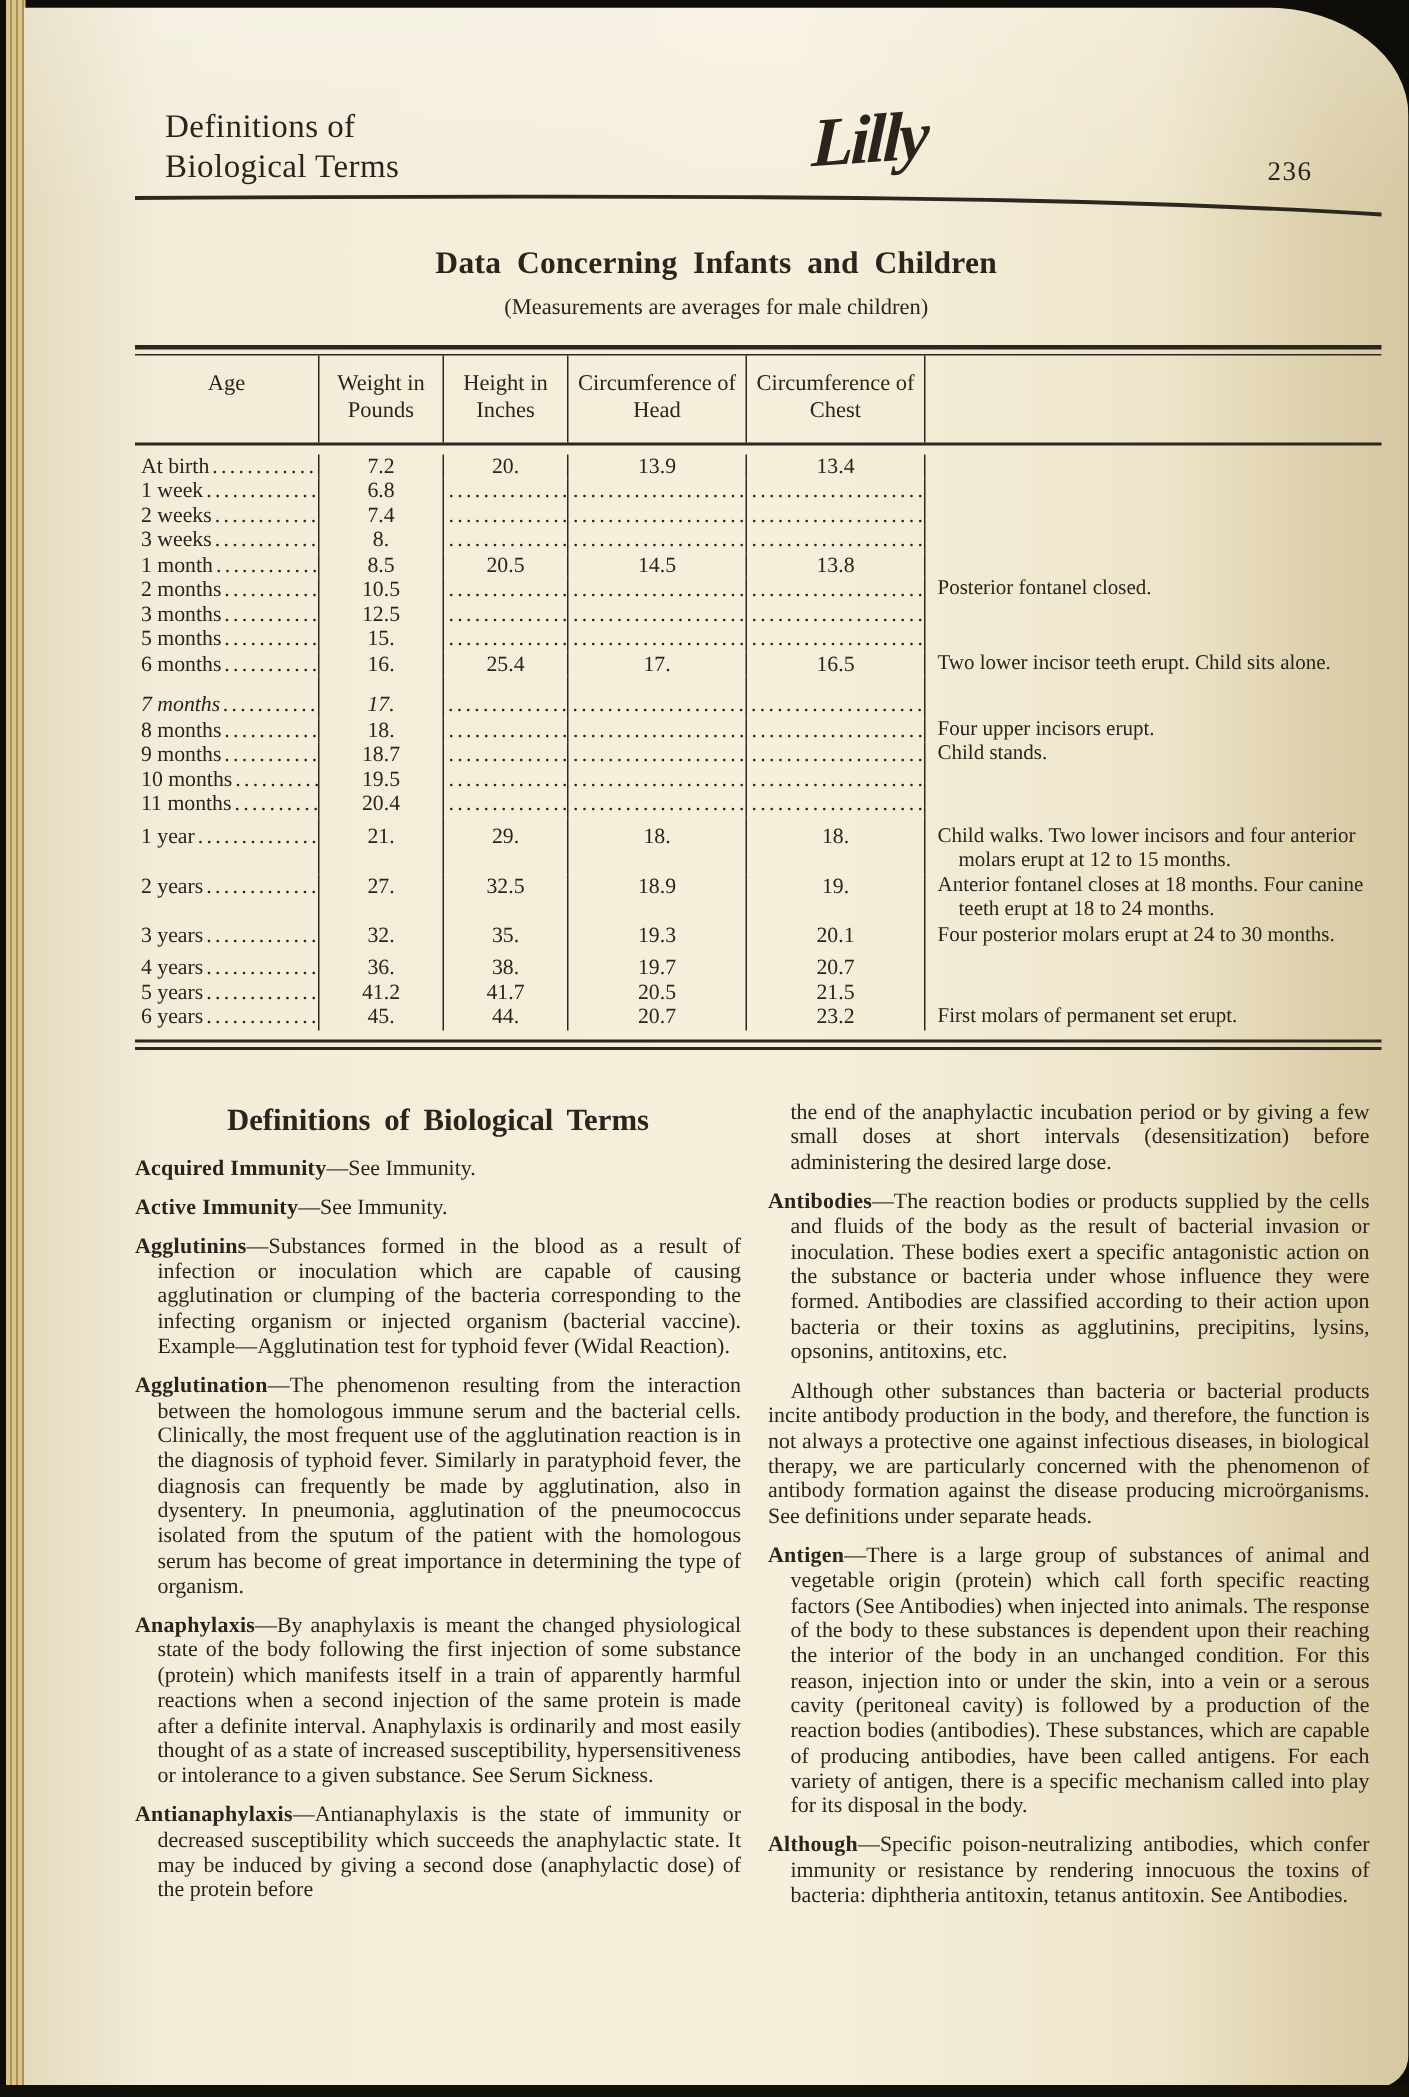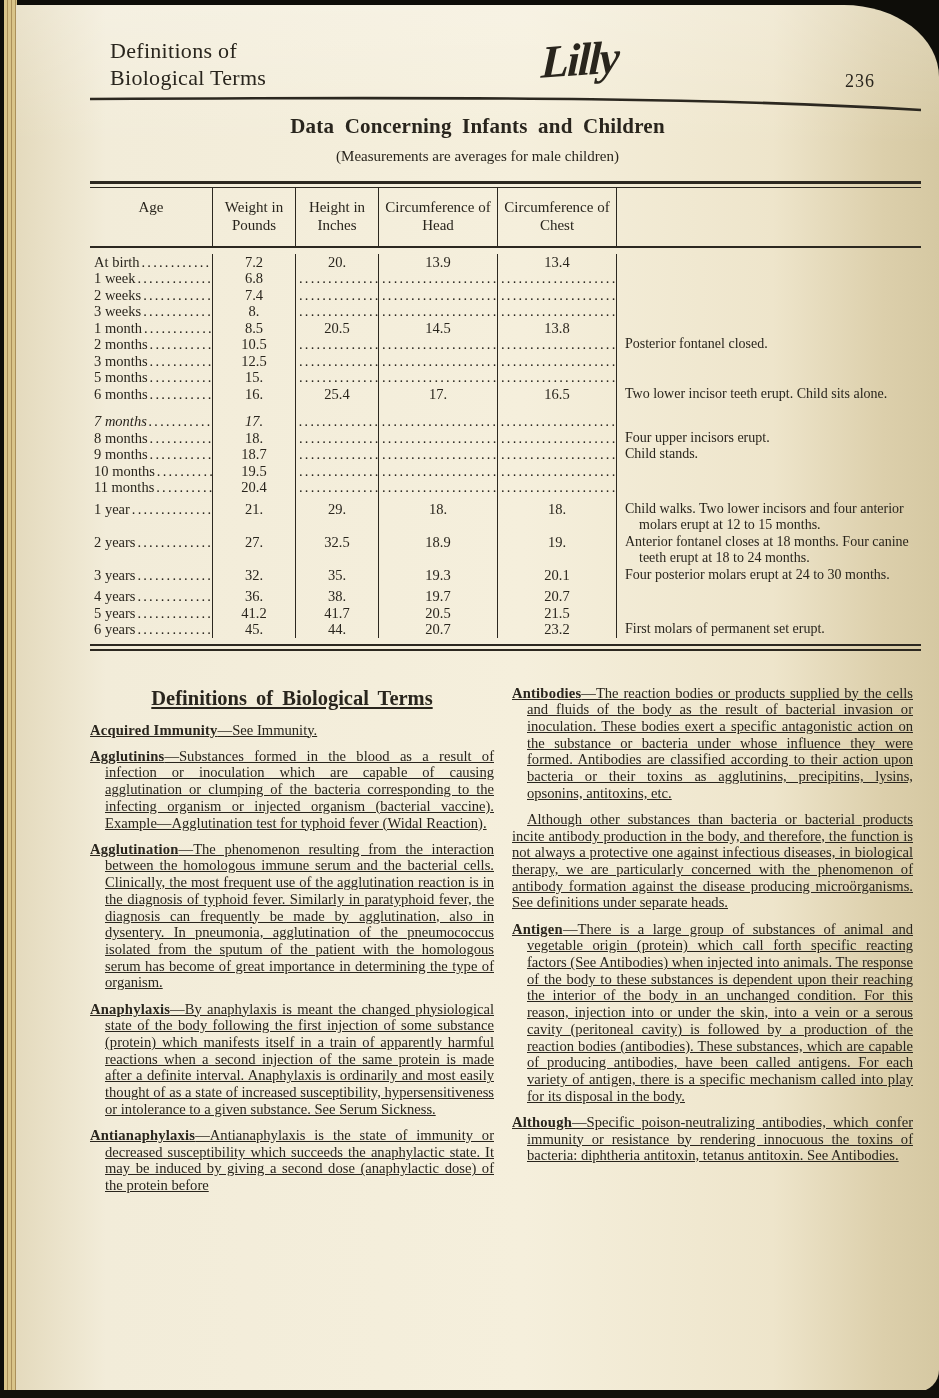--- a/index.html
+++ b/index.html
@@ -25,30 +25,30 @@
       linear-gradient(90deg,#e4dabd 0,#f2ecd9 90px,#f5efdc 55%,#eee5cb 82%,#dc d1af 94%,#d5c8a2 100%);
     background:
       linear-gradient(180deg,rgba(255,255,255,.22) 0,rgba(255,255,255,0) 140px),
       linear-gradient(90deg,#e4dabd 0,#f2ecd9 90px,#f5efdc 55%,#eee5cb 82%,#dccf ab 94%,#d5c8a2 100%);
     background:
       linear-gradient(180deg,rgba(255,255,255,.22) 0,rgba(255,255,255,0) 140px),
       linear-gradient(90deg,#e4dabd 0,#f2ecd9 90px,#f5efdc 55%,#eee5cb 82%,#dccfab 94%,#d5c8a2 100%);
     color:#29251d;
   }
   
-  .hdr{display:grid;grid-template-columns:300px 1fr 160px;align-items:start;padding:32px 30px 0 94px;}
+  .hdr{display:grid;grid-template-columns:300px 1fr 160px;align-items:start;padding:32px 30px 0 94px;margin-top:33px;}
   .hdr-title{font-size:22px;line-height:27px;letter-spacing:.3px;}
   .logo{
     font-size:46px;font-weight:bold;font-style:italic;text-align:center;
     transform:rotate(-4deg) skewX(-6deg);margin-top:-4px;letter-spacing:-2px;
   }
   .pageno{font-size:18px;text-align:right;padding:34px 34px 0 0;letter-spacing:1px;}
   .hrule{display:block;margin:4px 18px 0 74px;}
   
-  .ttl{text-align:center;font-size:21px;font-weight:bold;margin-top:0;word-spacing:5px;letter-spacing:.2px;}
+  .ttl{text-align:center;font-size:21px;font-weight:bold;margin-top:16px;word-spacing:5px;letter-spacing:.2px;}
   .sub{text-align:center;font-size:15px;margin-top:9px;}
   
   .tbl{margin:16px 18px 0 74px;}
   .rule2 i{display:block;background:#2c2820;}
   .rule2 i:first-child{height:2.5px;}
   .rule2 i:last-child{height:1.5px;margin-top:3px;}
   .rule1{height:1.5px;background:#2c2820;}
   .trow{display:grid;grid-template-columns:122px 83px 83px 119px 119px 1fr;}
   .thead .c{font-size:15px;text-align:center;padding:10px 2px 12px;line-height:18px;}
   .c{border-left:1.5px solid #2c2820;}
@@ -59,21 +59,21 @@
   .trow.gap-sm .c{padding-top:5px;}
   .c.age{display:flex;padding-left:4px;white-space:nowrap;}
   .c.age .leader{flex:1;overflow:hidden;white-space:nowrap;}
   .c.age .leader::before{content:"..........................................";letter-spacing:2.2px;padding-left:2px;}
   .c.num{text-align:center;}
   .c.num.empty{overflow:hidden;white-space:nowrap;text-align:left;}
   .c.num.empty::before{content:"........................................................";letter-spacing:2.2px;padding-left:3px;}
   .c.note{font-size:14px;line-height:16.5px;text-align:left;padding-left:22px;padding-right:2px;text-indent:-14px;}
   
   .defs{display:flex;gap:18px;margin:34px 26px 0 74px;}
-  .dcol{width:404px;text-decoration:underline;}
+  .dcol{width:404px;}
   .dcol.right{flex:1;}
   .defs h2{font-size:20.5px;font-weight:bold;text-align:center;margin:2px 0 12px;word-spacing:4px;}
   .defs p{font-size:14.6px;line-height:16.7px;text-align:justify;margin:0 0 9.5px;}
   .defs p.entry{padding-left:15px;text-indent:-15px;}
   .defs p.cont{padding-left:15px;}
   .defs p.para2{text-indent:15px;}
   .defs b{font-weight:bold;letter-spacing:.2px;}
 </style>
 </head>
 <body>
@@ -339,28 +339,30 @@
         <i></i>
         <i></i>
       </div>
   </div>
 
   <div class="defs">
     <div class="dcol left">
       <h2>Definitions of Biological Terms</h2>
       <div id="defs-left">
           <p class="entry"><b>Acquired Immunity</b><span>—See Immunity.</span></p>
+          <p class="entry"><b>Active Immunity</b><span>—See Immunity.</span></p>
           <p class="entry"><b>Agglutinins</b><span>—Substances formed in the blood as a result of infection or inoculation which are capable of causing agglutination or clumping of the bacteria corresponding to the infecting organism or injected organism (bacterial vaccine).  Example—Agglutination test for typhoid fever (Widal Reaction).</span></p>
           <p class="entry"><b>Agglutination</b><span>—The phenomenon resulting from the interaction between the homologous immune serum and the bacterial cells.  Clinically, the most frequent use of the agglutination reaction is in the diagnosis of typhoid fever.  Similarly in paratyphoid fever, the diagnosis can frequently be made by agglutination, also in dysentery.  In pneumonia, agglutination of the pneumococcus isolated from the sputum of the patient with the homologous serum has become of great importance in determining the type of organism.</span></p>
           <p class="entry"><b>Anaphylaxis</b><span>—By anaphylaxis is meant the changed physiological state of the body following the first injection of some substance (protein) which manifests itself in a train of apparently harmful reactions when a second injection of the same protein is made after a definite interval.  Anaphylaxis is ordinarily and most easily thought of as a state of increased susceptibility, hypersensitiveness or intolerance to a given substance. See Serum Sickness.</span></p>
           <p class="entry"><b>Antianaphylaxis</b><span>—Antianaphylaxis is the state of immunity or decreased susceptibility which succeeds the anaphylactic state.  It may be induced by giving a second dose (anaphylactic dose) of the protein before</span></p>
         </div>
     </div>
     <div class="dcol right">
       <div id="defs-right">
+          <p class="cont">the end of the anaphylactic incubation period or by giving a few small doses at short intervals (desensitization) before administering the desired large dose.</p>
           <p class="entry"><b>Antibodies</b><span>—The reaction bodies or products supplied by the cells and fluids of the body as the result of bacterial invasion or inoculation.  These bodies exert a specific antagonistic action on the substance or bacteria under whose influence they were formed. Antibodies are classified according to their action upon bacteria or their toxins as agglutinins, precipitins, lysins, opsonins, antitoxins, etc.</span></p>
           <p class="para2">Although other substances than bacteria or bacterial products incite antibody production in the body, and therefore, the function is not always a protective one against infectious diseases, in biological therapy, we are particularly concerned with the phenomenon of antibody formation against the disease producing microörganisms.  See definitions under separate heads.</p>
           <p class="entry"><b>Antigen</b><span>—There is a large group of substances of animal and vegetable origin (protein) which call forth specific reacting factors (See Antibodies) when injected into animals.  The response of the body to these substances is dependent upon their reaching the interior of the body in an unchanged condition.  For this reason, injection into or under the skin, into a vein or a serous cavity (peritoneal cavity) is followed by a production of the reaction bodies (antibodies).  These substances, which are capable of producing antibodies, have been called antigens.  For each variety of antigen, there is a specific mechanism called into play for its disposal in the body.</span></p>
           <p class="entry"><b>Although</b><span>—Specific poison-neutralizing antibodies, which confer immunity or resistance by rendering innocuous the toxins of bacteria: diphtheria antitoxin, tetanus antitoxin.  See Antibodies.</span></p>
         </div>
     </div>
   </div>
 
 </div>
 

